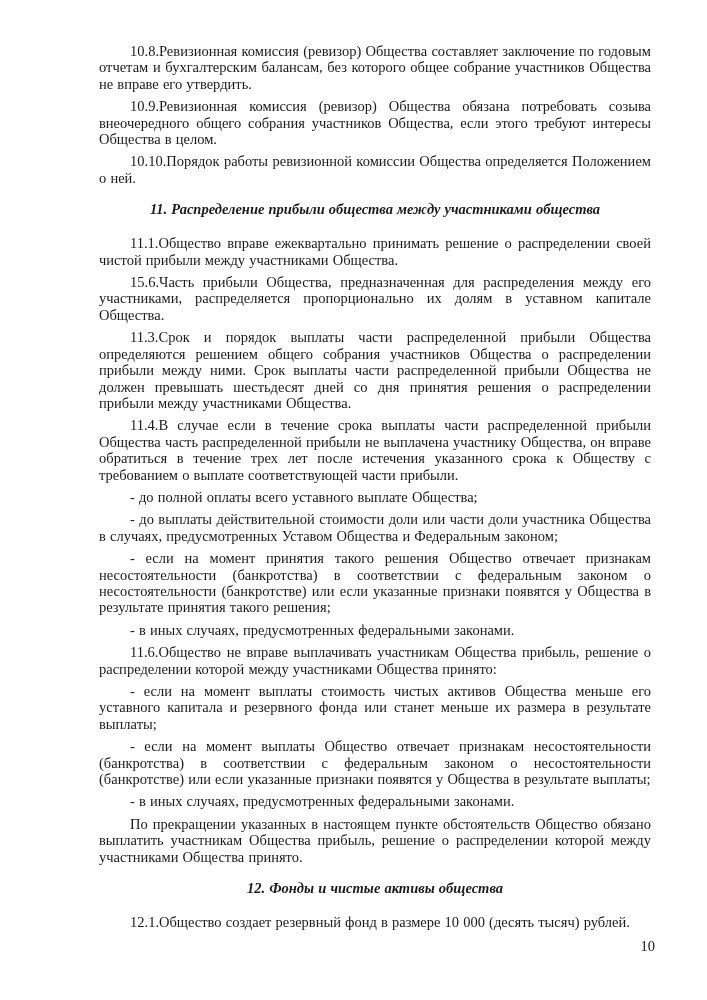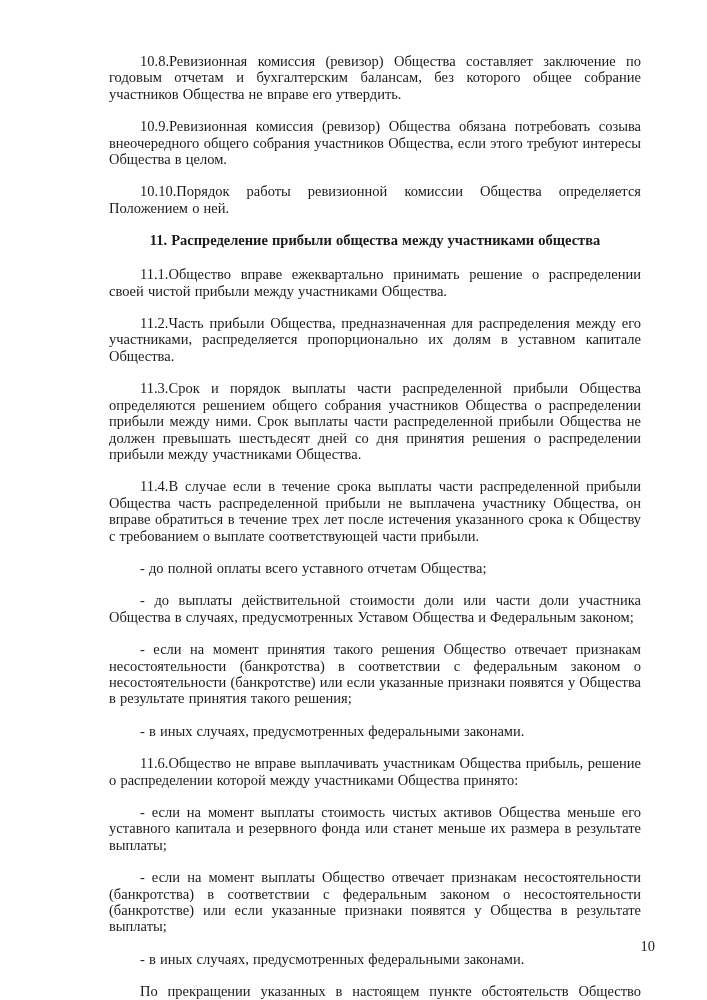--- a/index.html
+++ b/index.html
@@ -17,61 +17,62 @@
     color: #1a1a1a;
     overflow: hidden;
   }
   .doc-body {
     position: absolute;
     left: 93px;
     right: 50px;
     top: 37px;
   }
   .para {
-    margin: 16px;
+    margin: 6px;
     font-size: 14.5px;
     line-height: 16.4px;
     text-align: justify;
     text-indent: 31px;
     word-spacing: 0.5px;
   }
   .para .seg-bold {
     font-weight: normal;
   }
   .heading {
     margin: 15px 0 17px 0;
     font-size: 14.5px;
     line-height: 17px;
     font-weight: bold;
     text-align: center;
     text-indent: 0;
+    font-style: italic;
   }
   .page-number {
     position: absolute;
     right: 52px;
     bottom: 46px;
     font-size: 14.5px;
     line-height: 16px;
     text-align: center;
   }
 </style>
 </head>
 <body>
 
 <div class="page">
   <div class="doc-body" id="doc-body">
       <p class="para"><span class="seg">10.8.Ревизионная комиссия (ревизор) Общества составляет заключение по годовым отчетам и бухгалтерским балансам, без которого общее собрание участников Общества не вправе его утвердить.</span></p>
       <p class="para"><span class="seg">10.9.Ревизионная комиссия (ревизор) Общества обязана потребовать созыва внеочередного общего собрания участников Общества, если этого требуют интересы Общества в целом.</span></p>
       <p class="para"><span class="seg">10.10.Порядок работы ревизионной комиссии Общества определяется Положением о ней.</span></p>
       <p class="para heading">11. Распределение прибыли общества между участниками общества</p>
       <p class="para"><span class="seg">11.1.Общество вправе </span><span class="seg-bold">ежеквартально</span><span class="seg"> принимать решение о распределении своей чистой прибыли между участниками Общества.</span></p>
-      <p class="para"><span class="seg">11.2.Часть прибыли Общества, предназначенная для распределения между его участниками, распределяется пропорционально их долям в уставном капитале Общества.</span></p>
+      <p class="para"><span class="seg">15.6.Часть прибыли Общества, предназначенная для распределения между его участниками, распределяется пропорционально их долям в уставном капитале Общества.</span></p>
       <p class="para"><span class="seg">11.3.Срок и порядок выплаты части распределенной прибыли Общества определяются решением общего собрания участников Общества о распределении прибыли между ними. Срок выплаты части распределенной прибыли Общества не должен превышать шестьдесят дней со дня принятия решения о распределении прибыли между участниками Общества.</span></p>
       <p class="para"><span class="seg">11.4.В случае если в течение срока выплаты части распределенной прибыли Общества часть распределенной прибыли не выплачена участнику Общества, он вправе обратиться в течение трех лет после истечения указанного срока к Обществу с требованием о выплате соответствующей части прибыли.</span></p>
-      <p class="para"><span class="seg">- до полной оплаты всего уставного отчетам Общества;</span></p>
+      <p class="para"><span class="seg">- до полной оплаты всего уставного выплате Общества;</span></p>
       <p class="para"><span class="seg">- до выплаты действительной стоимости доли или части доли участника Общества в случаях, предусмотренных Уставом Общества и Федеральным законом;</span></p>
       <p class="para"><span class="seg">- если на момент принятия такого решения Общество отвечает признакам несостоятельности (банкротства) в соответствии с федеральным законом о несостоятельности (банкротстве) или если указанные признаки появятся у Общества в результате принятия такого решения;</span></p>
       <p class="para"><span class="seg">- в иных случаях, предусмотренных федеральными законами.</span></p>
       <p class="para"><span class="seg">11.6.Общество не вправе выплачивать участникам Общества прибыль, решение о распределении которой между участниками Общества принято:</span></p>
       <p class="para"><span class="seg">- если на момент выплаты стоимость чистых активов Общества меньше его уставного капитала и резервного фонда или станет меньше их размера в результате выплаты;</span></p>
       <p class="para"><span class="seg">- если на момент выплаты Общество отвечает признакам несостоятельности (банкротства) в соответствии с федеральным законом о несостоятельности (банкротстве) или если указанные признаки появятся у Общества в результате выплаты;</span></p>
       <p class="para"><span class="seg">- в иных случаях, предусмотренных федеральными законами.</span></p>
       <p class="para"><span class="seg">По прекращении указанных в настоящем пункте обстоятельств Общество обязано выплатить участникам Общества прибыль, решение о распределении которой между участниками Общества принято.</span></p>
       <p class="para heading">12. Фонды и чистые активы общества</p>
       <p class="para"><span class="seg">12.1.Общество создает резервный фонд в размере 10 000 (десять тысяч) рублей.</span></p>

